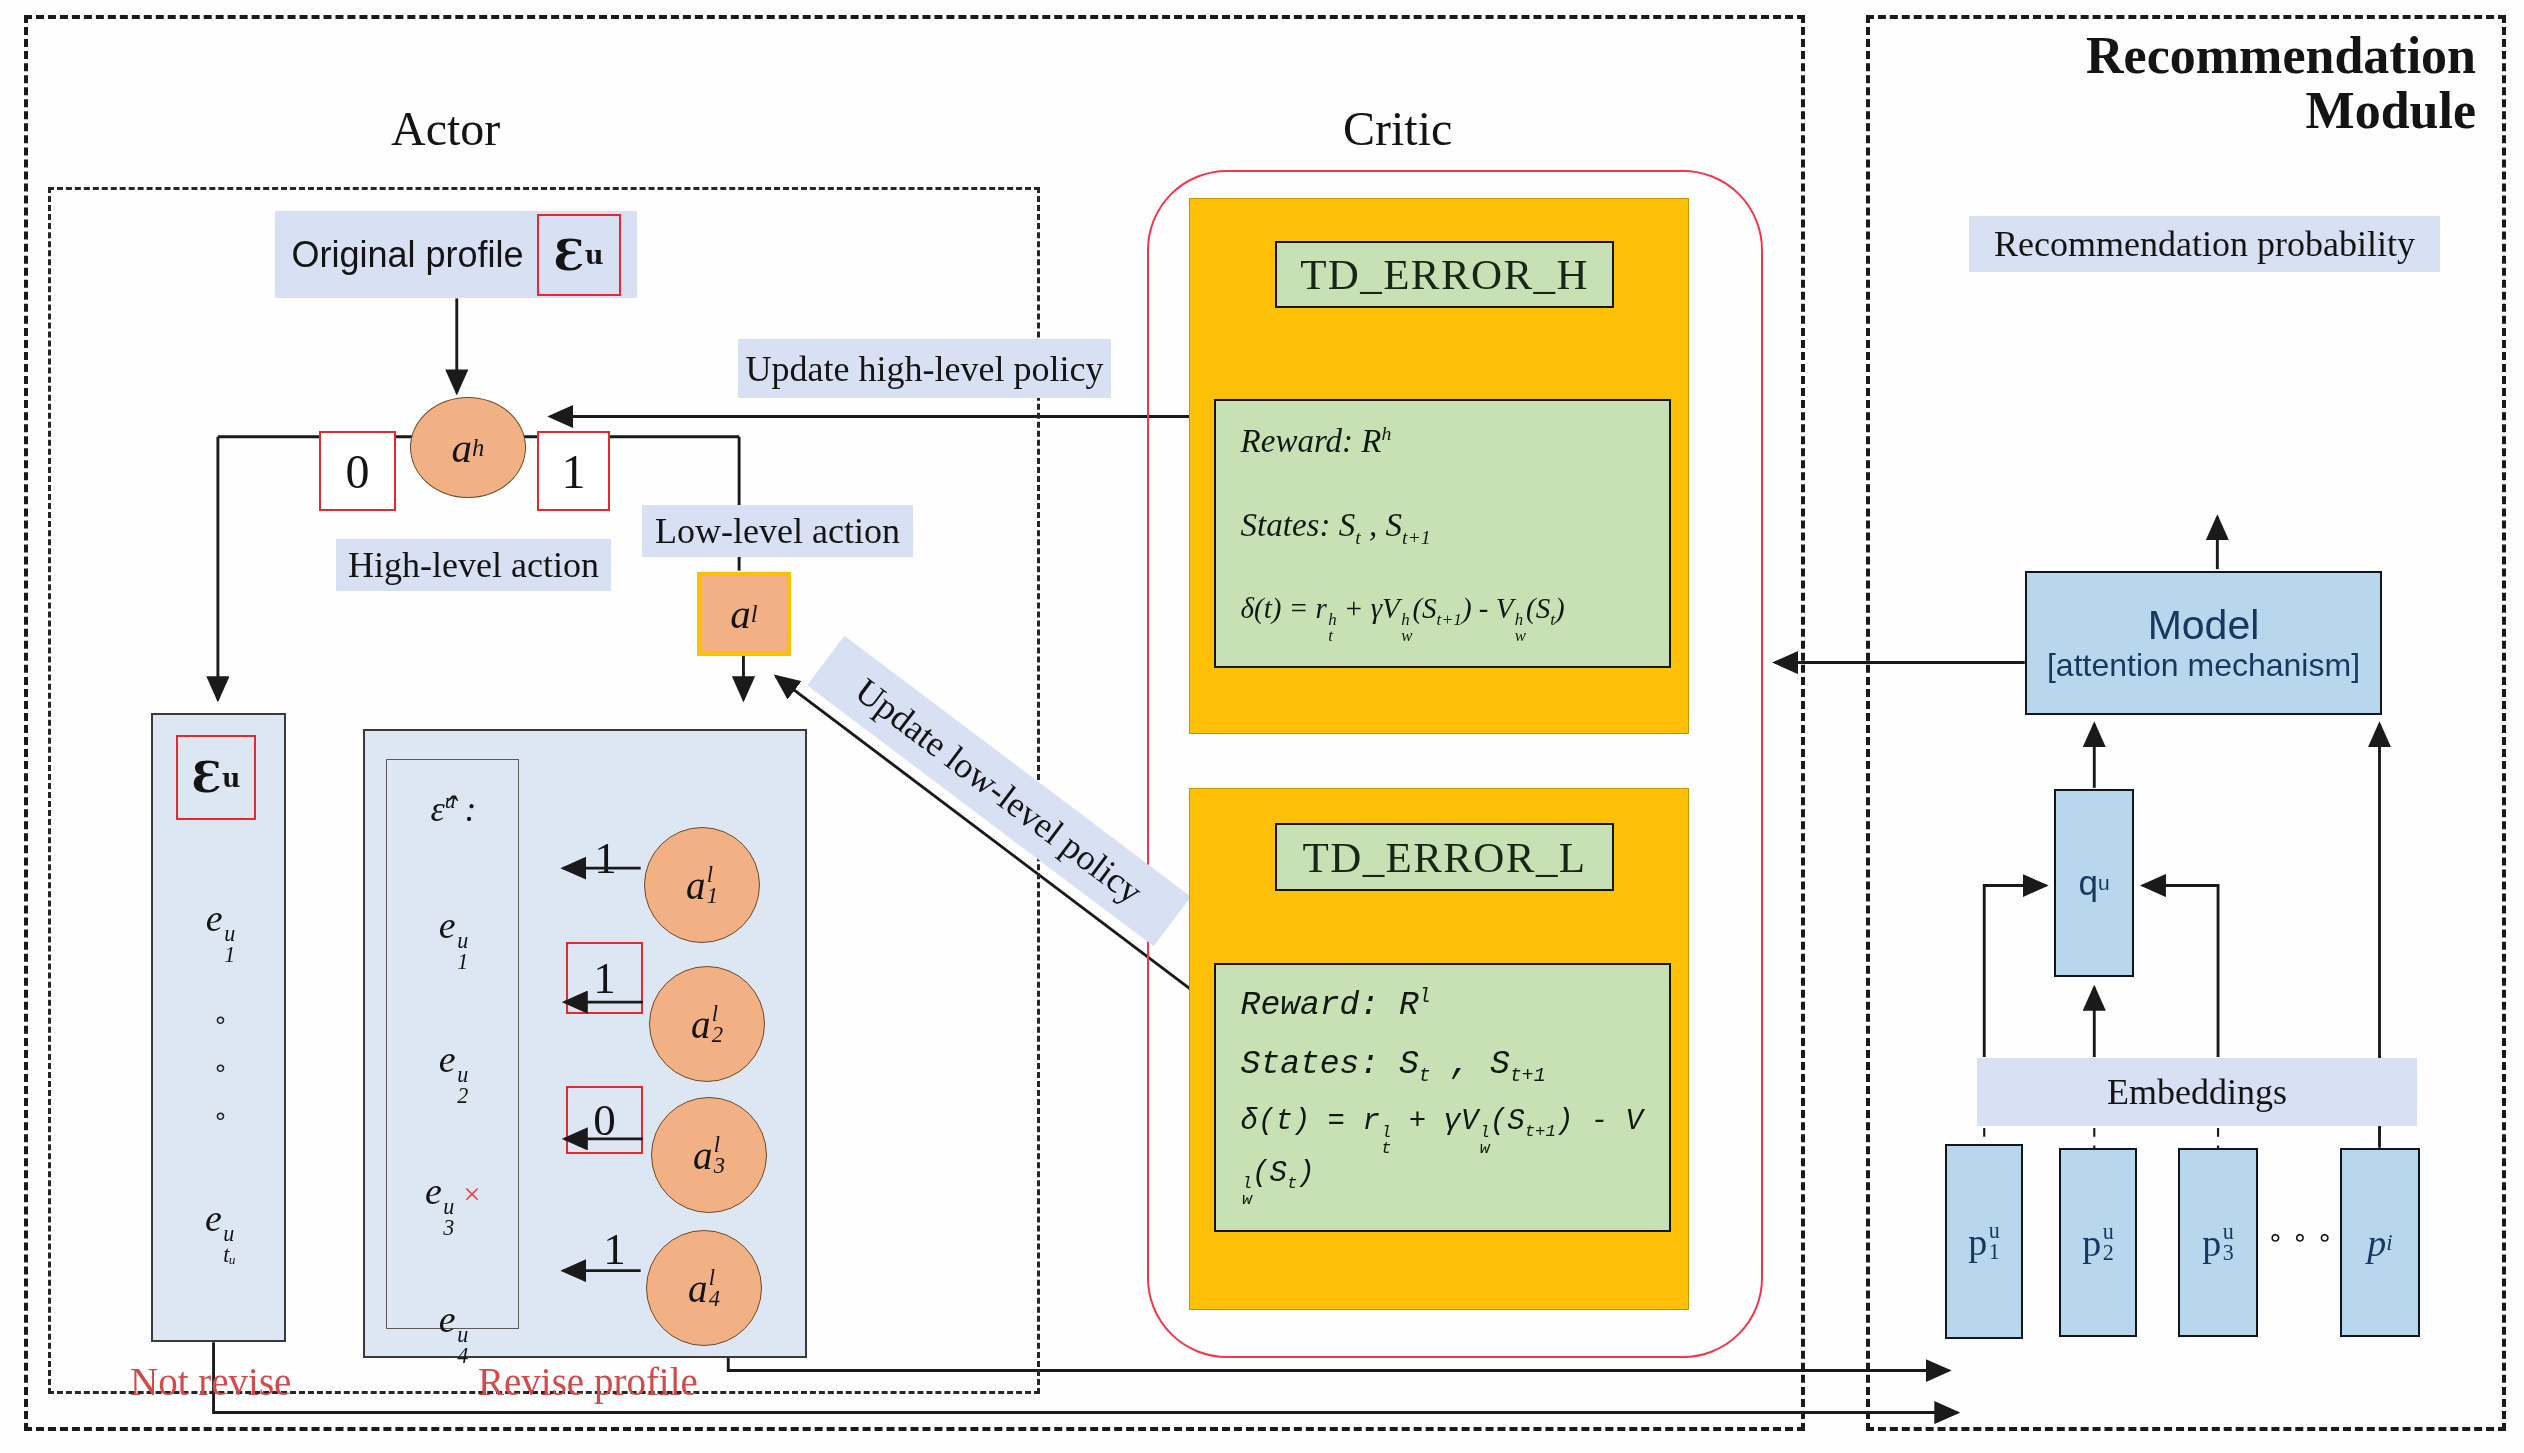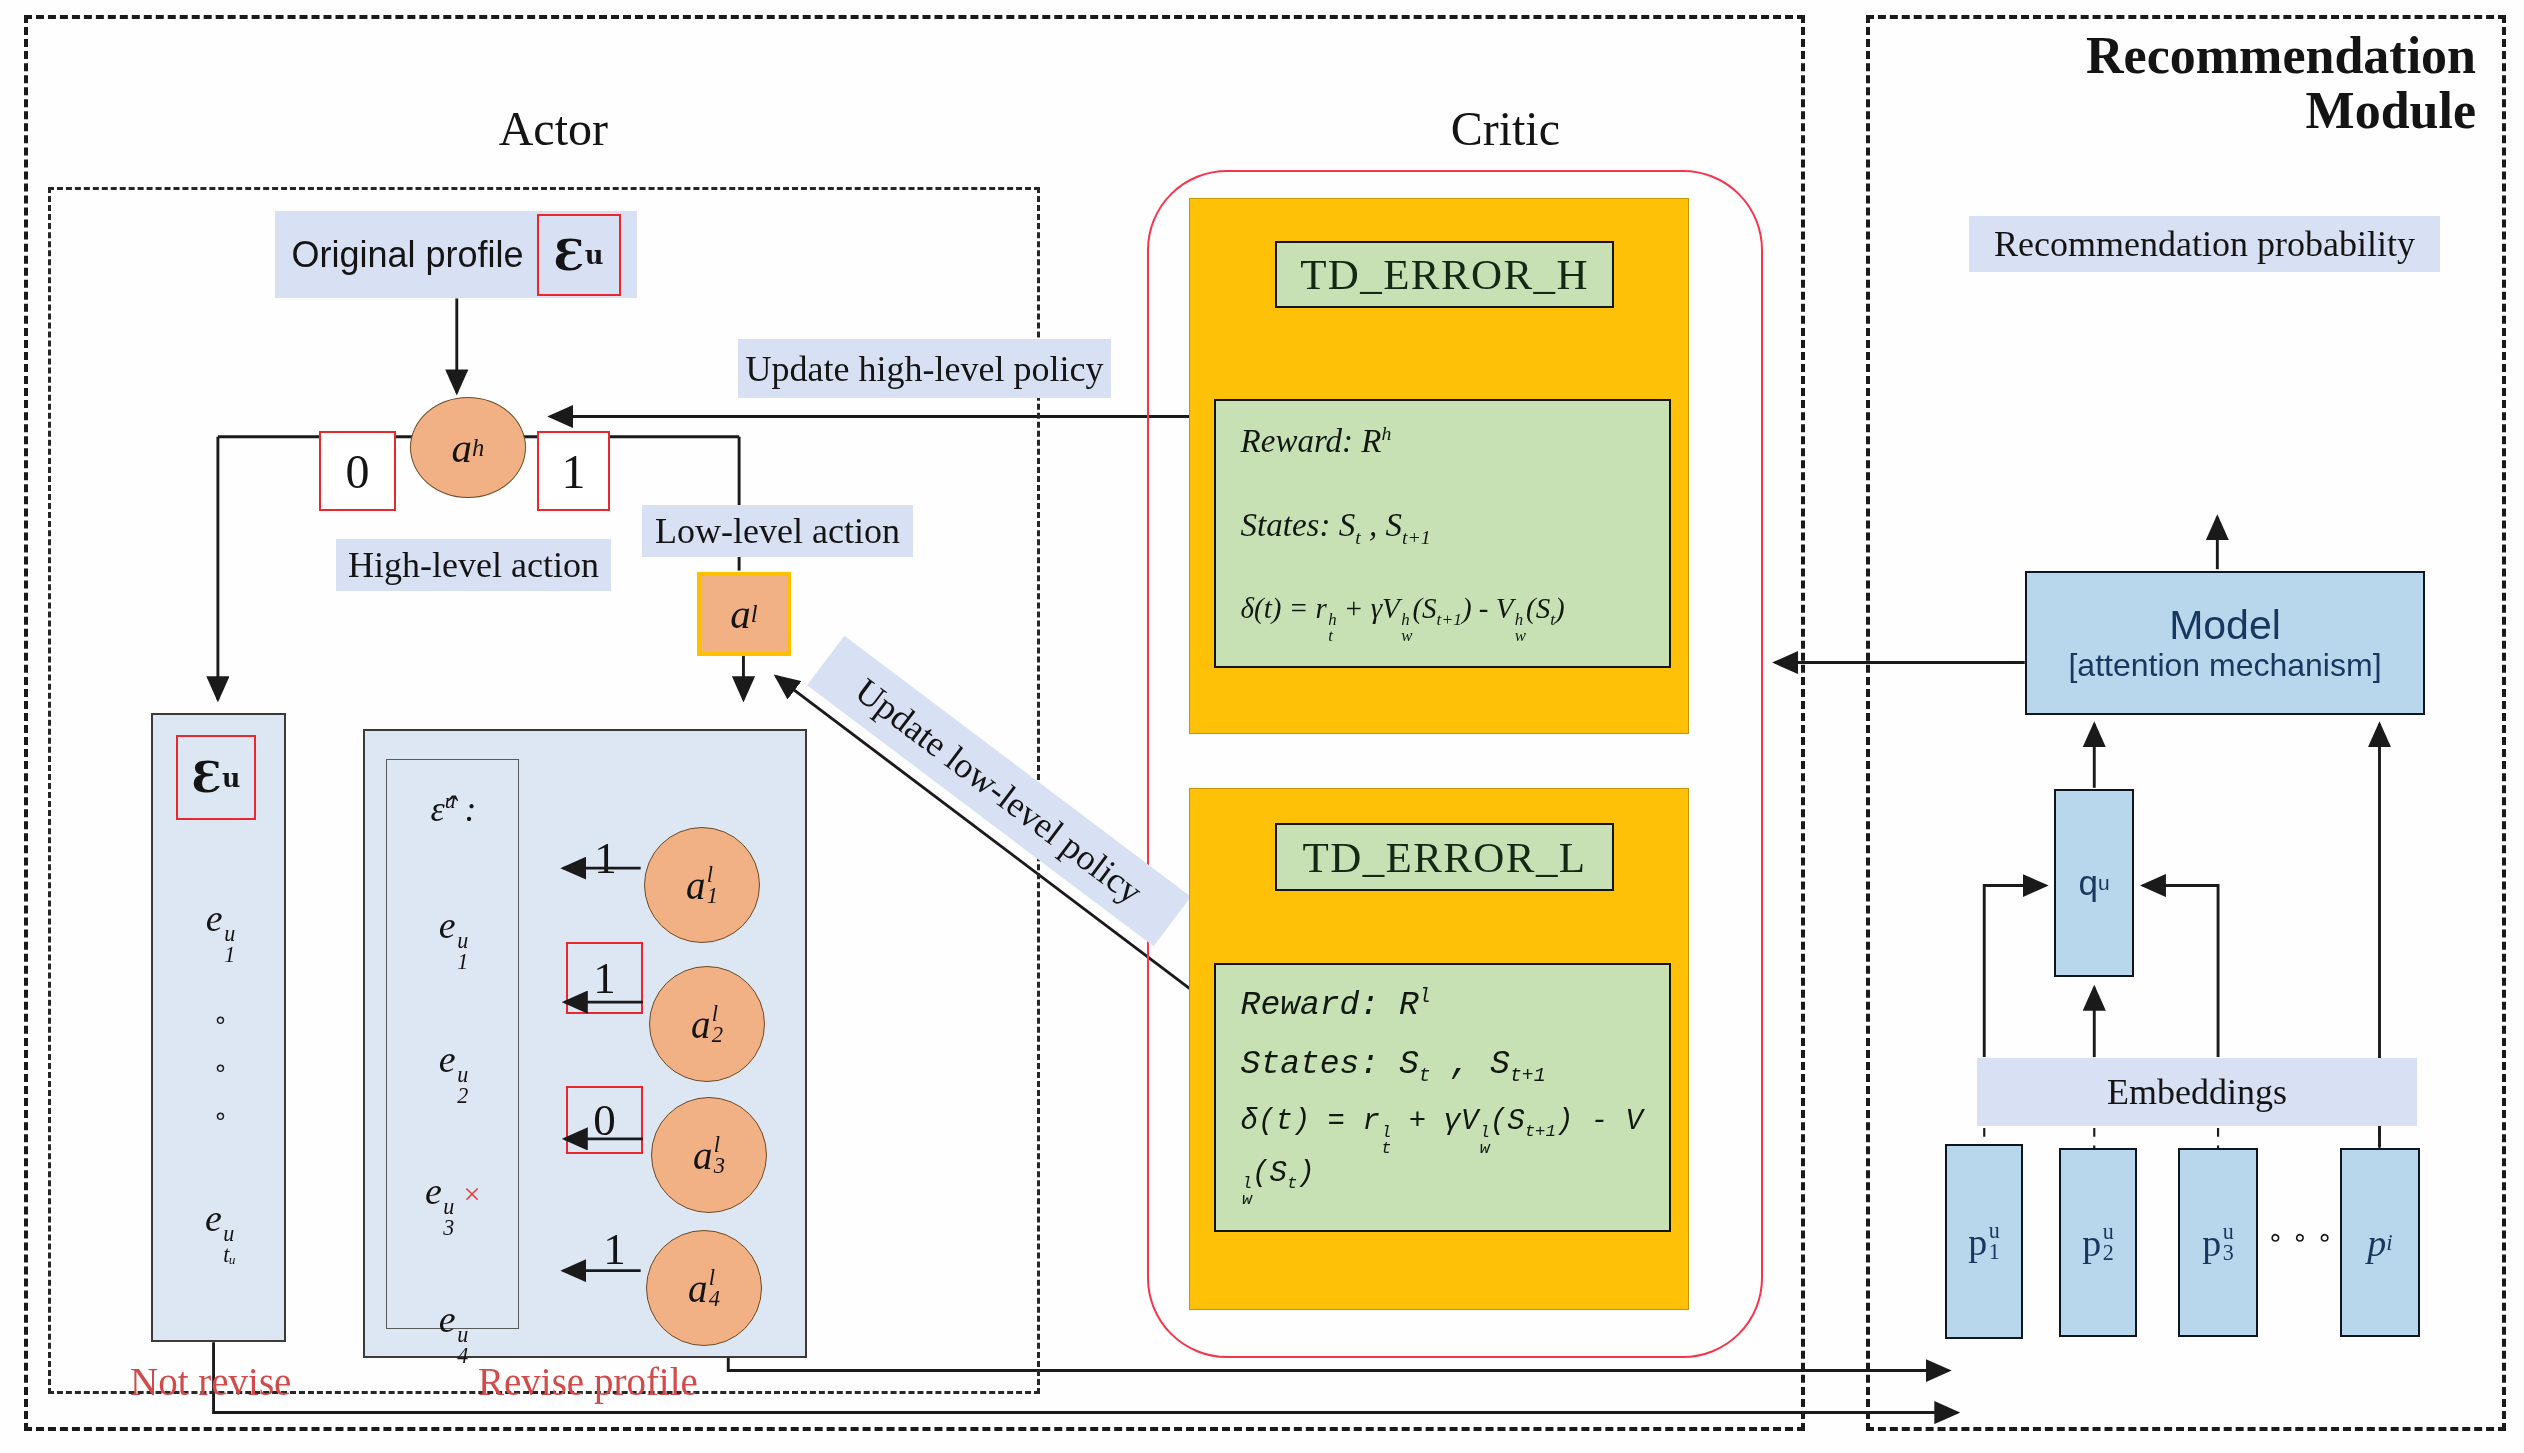--- a/index.html
+++ b/index.html
@@ -10,21 +10,21 @@
   svg.wires-over{position:absolute;left:0;top:0;z-index:5;}
   .layer2{z-index:2;}
   .layer3{z-index:3;}
 
   
   .dashed-outer{border:4.3px dashed #1a1a1a;background:transparent;}
   .dashed-inner{border:3.6px dashed #262626;background:transparent;}
 
   
   .module-title{font-weight:bold;font-size:55px;text-align:center;line-height:1.05;}
-  .section-title{font-size:48px;text-align:right;}
+  .section-title{font-size:48px;text-align:left;}
 
   
   .chip{background:#d8e1f3;text-align:center;font-size:36px;display:flex;align-items:center;justify-content:center;}
   .chip-sans{font-family:"Liberation Sans","DejaVu Sans",sans-serif;}
 
   
   .redbox{border:2.9px solid #e8282d;display:flex;align-items:center;justify-content:center;}
   .whitefill{background:#ffffff;}
 
   
@@ -231,21 +231,21 @@
           </span>(S<sub>t+1</sub>) - V<span class="ss">
             <sup>l</sup>
             <sub>w</sub>
           </span>(S<sub>t</sub>)</div>
     </div>
   </div>
 
   <div class="abs chip layer3" style="left:1969px;top:216px;width:471px;height:56px;">Recommendation probability</div>
 
 
-  <div class="abs rec-box layer3" style="left:2025px;top:571px;width:400px;height:144px;flex-direction:column;">
+  <div class="abs rec-box layer3" style="left:2025px;top:571px;width:357px;height:144px;flex-direction:column;">
     <div class="rec-text sans" style="font-size:41px;line-height:1.1;">Model</div>
     <div class="rec-text sans" style="font-size:32px;line-height:1.1;">[attention mechanism]</div>
   </div>
 
   <div class="abs rec-box rec-text sans layer3" style="left:2054px;top:789px;width:80px;height:188px;font-size:35px;">q<sub>u</sub></div>
 
   <div class="abs chip layer2" style="left:1977px;top:1058px;width:440px;height:68px;">Embeddings</div>
 
   <div class="abs rec-box rec-text layer3" style="left:1945px;top:1144px;width:78px;height:195px;font-size:38px;">p<span class="ss">
         <sup>u</sup>

